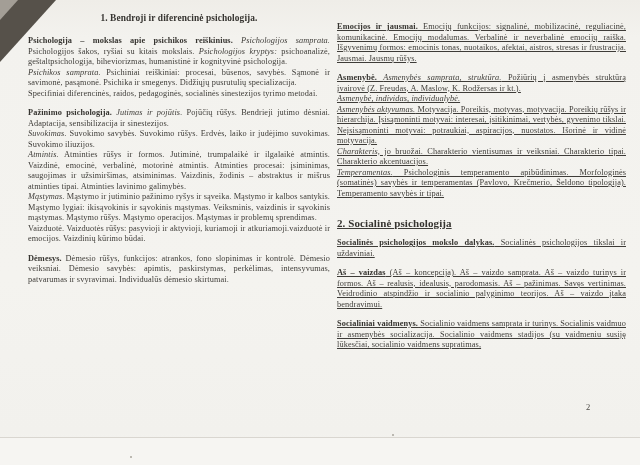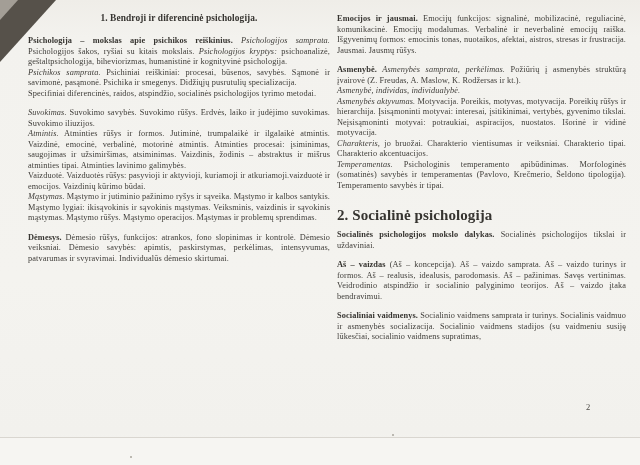--- a/index.html
+++ b/index.html
@@ -28,30 +28,30 @@
   .bottom-strip{
     position:absolute;left:0;top:438px;width:640px;height:27px;
     background:#f6f5f2;
   }
   .speck{position:absolute;width:2px;height:2px;border-radius:50%;background:#a8a49d;}
   .speck1{left:130px;top:456px;}
   .speck2{left:392px;top:434px;}
 
   .col{position:absolute;color:#3e3c38;}
   .col-left{left:28px;top:12px;width:302px;}
-  .col-right{left:337px;top:14px;width:289px;}
+  .col-right{left:337px;top:22px;width:289px;text-decoration:underline;}
 
   .col p{margin:0;font-size:8.3px;line-height:10.5px;text-align:justify;
          text-justify:inter-word;letter-spacing:.1px;}
   .col p.title{
     text-align:center;font-weight:bold;font-size:9.4px;line-height:12px;
     margin-bottom:12px;color:#33312d;
   }
   .col p.heading{
-    font-weight:bold;font-size:15px;line-height:12px;text-align:left;color:#33312d;
+    font-weight:bold;font-size:11px;line-height:12px;text-align:left;color:#33312d;
   }
   span.b{font-weight:bold;color:#363430;}
   span.i{font-style:italic;}
   span.n{}
   .gap{height:9px;}
   .gap.lg{height:18px;}
 
   .page-number{
     position:absolute;left:578px;top:402px;width:20px;
     font-size:8.5px;color:#4a4843;text-align:center;
@@ -61,33 +61,34 @@
 <body>
 
 <div class="scan">
   <div class="corner-dark"></div>
   <div class="corner-tip"></div>
 
   <div class="col col-left">
       <p class="title"><span class="b">1. Bendroji ir diferencinė psichologija.</span></p>
       <p class="para"><span class="b">Psichologija – mokslas apie psichikos reiškinius. </span><span class="i">Psichologijos samprata.</span><span class="n"> Psichologijos šakos, ryšiai su kitais mokslais. </span><span class="i">Psichologijos kryptys:</span><span class="n"> psichoanalizė, geštaltpsichologija, biheviorizmas, humanistinė ir kognityvinė psichologija.</span></p>
       <p class="para"><span class="i">Psichikos samprata.</span><span class="n"> Psichiniai reiškiniai: procesai, būsenos, savybės. Sąmonė ir savimonė, pasąmonė. Psichika ir smegenys. Didžiųjų pusrutulių specializacija.</span></p>
-      <p class="para"><span class="n">Specifiniai diferencinės, raidos, atspindžio, socialinės psichologijos tyrimo metodai.</span></p>
+      <p class="para"><span class="n">Specifiniai diferencinės, raidos, pedagoginės, socialinės sinestezijos tyrimo metodai.</span></p>
       <div class="gap"></div>
+      <p class="para"><span class="b">Pažinimo psichologija. </span><span class="i">Jutimas ir pojūtis.</span><span class="n"> Pojūčių rūšys. Bendrieji jutimo dėsniai. Adaptacija, sensibilizacija ir sinestezijos.</span></p>
       <p class="para"><span class="i">Suvokimas.</span><span class="n"> Suvokimo savybės. Suvokimo rūšys. Erdvės, laiko ir judėjimo suvokimas. Suvokimo iliuzijos.</span></p>
       <p class="para"><span class="i">Atmintis.</span><span class="n"> Atminties rūšys ir formos. Jutiminė, trumpalaikė ir ilgalaikė atmintis. Vaizdinė, emocinė, verbalinė, motorinė atmintis. Atminties procesai: įsiminimas, saugojimas ir užsimiršimas, atsiminimas. Vaizdinis, žodinis – abstraktus ir mišrus atminties tipai. Atminties lavinimo galimybės.</span></p>
+      <p class="para"><span class="i">Mąstymas.</span><span class="n"> Mąstymo ir jutiminio pažinimo ryšys ir sąveika. Mąstymo ir kalbos santykis. Mąstymo lygiai: ikisąvokinis ir sąvokinis mąstymas. Veiksminis, vaizdinis ir sąvokinis mąstymas. Mąstymo rūšys. Mąstymo operacijos. Mąstymas ir problemų sprendimas.</span></p>
       <p class="para"><span class="n">Vaizduotė. Vaizduotės rūšys: pasyvioji ir aktyvioji, kuriamoji ir atkuriamoji.vaizduotė ir emocijos. Vaizdinių kūrimo būdai.</span></p>
-      <p class="para"><span class="i">Mąstymas.</span><span class="n"> Mąstymo ir jutiminio pažinimo ryšys ir sąveika. Mąstymo ir kalbos santykis. Mąstymo lygiai: ikisąvokinis ir sąvokinis mąstymas. Veiksminis, vaizdinis ir sąvokinis mąstymas. Mąstymo rūšys. Mąstymo operacijos. Mąstymas ir problemų sprendimas.</span></p>
       <div class="gap"></div>
       <p class="para"><span class="b">Dėmesys.</span><span class="n"> Dėmesio rūšys, funkcijos: atrankos, fono slopinimas ir kontrolė. Dėmesio veiksniai. Dėmesio savybės: apimtis, paskirstymas, perkėlimas, intensyvumas, patvarumas ir svyravimai. Individualūs dėmesio skirtumai.</span></p>
     </div>
   <div class="col col-right">
       <p class="para"><span class="b">Emocijos ir jausmai.</span><span class="n"> Emocijų funkcijos: signalinė, mobilizacinė, reguliacinė, komunikacinė. Emocijų modalumas. Verbalinė ir neverbalinė emocijų raiška. Išgyvenimų formos: emocinis tonas, nuotaikos, afektai, aistros, stresas ir frustracija. Jausmai. Jausmų rūšys.</span></p>
       <div class="gap"></div>
-      <p class="para"><span class="b">Asmenybė. </span><span class="i">Asmenybės samprata, perkėlimas.</span><span class="n"> Požiūrių į asmenybės struktūrą įvairovė (Z. Freudas, A. Maslow, K. Rodžersas ir kt.).</span></p>
+      <p class="para"><span class="b">Asmenybė. </span><span class="i">Asmenybės samprata, struktūra.</span><span class="n"> Požiūrių į asmenybės struktūrą įvairovė (Z. Freudas, A. Maslow, K. Rodžersas ir kt.).</span></p>
       <p class="para"><span class="i">Asmenybė, individas, individualybė.</span></p>
       <p class="para"><span class="i">Asmenybės aktyvumas.</span><span class="n"> Motyvacija. Poreikis, motyvas, motyvacija. Poreikių rūšys ir hierarchija. Įsisąmoninti motyvai: interesai, įsitikinimai, vertybės, gyvenimo tikslai. Neįsisąmoninti motyvai: potraukiai, aspiracijos, nuostatos. Išorinė ir vidinė motyvacija.</span></p>
       <p class="para"><span class="i">Charakteris,</span><span class="n"> jo bruožai. Charakterio vientisumas ir veiksniai. Charakterio tipai. Charakterio akcentuacijos.</span></p>
       <p class="para"><span class="i">Temperamentas.</span><span class="n"> Psichologinis temperamento apibūdinimas. Morfologinės (somatinės) savybės ir temperamentas (Pavlovo, Krečmerio, Šeldono tipologija). Temperamento savybės ir tipai.</span></p>
       <div class="gap lg"></div>
       <p class="heading"><span class="b">2. Socialinė psichologija</span></p>
       <div class="gap"></div>
       <p class="para"><span class="b">Socialinės psichologijos mokslo dalykas.</span><span class="n"> Socialinės psichologijos tikslai ir uždaviniai.</span></p>
       <div class="gap"></div>
       <p class="para"><span class="b">Aš – vaizdas</span><span class="n"> (Aš – koncepcija). Aš – vaizdo samprata. Aš – vaizdo turinys ir formos. Aš – realusis, idealusis, parodomasis. Aš – pažinimas. Savęs vertinimas. Veidrodinio atspindžio ir socialinio palyginimo teorijos. Aš – vaizdo įtaka bendravimui.</span></p>

